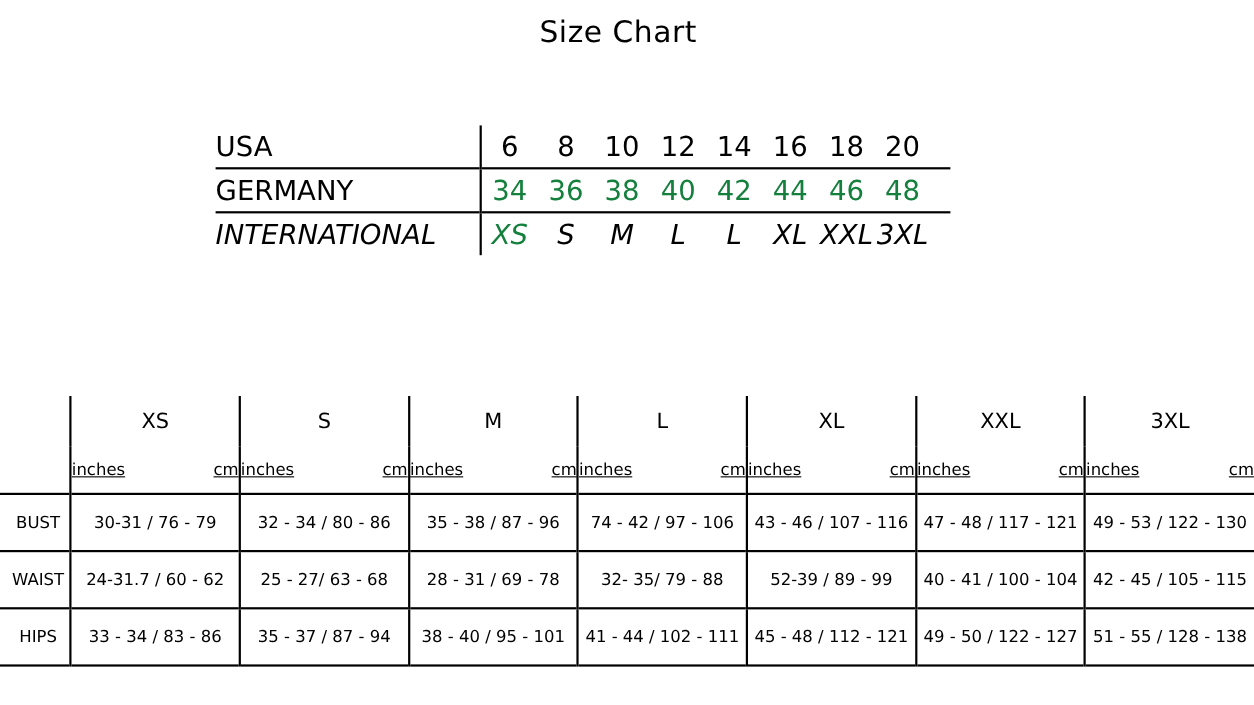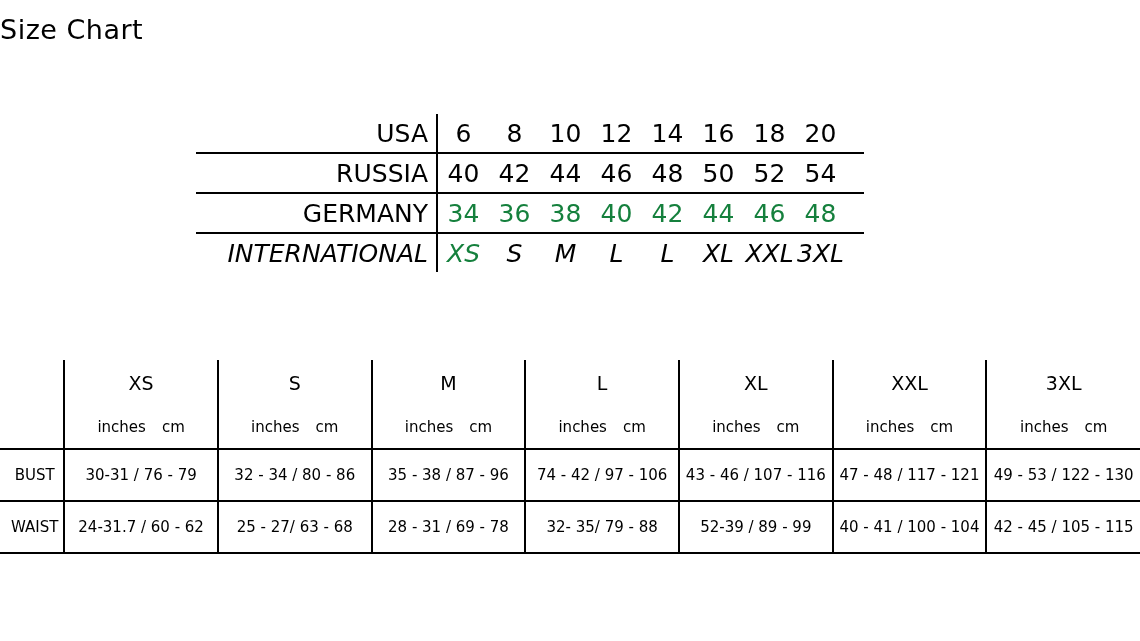--- a/index.html
+++ b/index.html
@@ -13,20 +13,21 @@
     position: relative;
     font-family: "DejaVu Sans", sans-serif;
     color: #000000;
     overflow: hidden;
   }
   #page-title {
     position: absolute;
     top: 14px;
     left: 0;
     width: 1124px;
+    text-align: center;
     font-size: 27px;
     letter-spacing: 0.5px;
   }
 
   
   #size-table {
     position: absolute;
     left: 196px;
     top: 114px;
     width: 668px;
@@ -42,21 +43,20 @@
   }
   #size-table tr:last-child {
     border-bottom: none;
     font-style: italic;
   }
   .country-cell {
     font-size: 25px;
     white-space: nowrap;
     padding-right: 8px !important;
     width: 232px;
-    text-align: right;
   }
   .values-cell {
     border-left: 2px solid #000;
     padding-left: 0 !important;
   }
   .values-row {
     display: flex;
     flex-direction: row;
     align-items: center;
   }
@@ -87,23 +87,24 @@
 
   .row-size td { height: 46px; font-size: 19px; }
   .row-units td { height: 42px; font-size: 15px; }
   .row-data td { height: 50px; font-size: 15px; border-radius: 17px; }
 
   .vline {
     border-left: 2px solid #000;
   }
   .units-inner {
     display: flex;
-    justify-content: center;
+    justify-content: space-between;
     gap: 16px;
     font-size: 15px;
+    text-decoration: underline;
   }
   .rowlabel {
     font-size: 15px;
     text-align: left;
     padding-left: 6px !important;
   }
   .hline-bot { border-bottom: 2px solid #000; }
 </style>
 </head>
 <body>
@@ -121,35 +122,20 @@
           <span class="v-w">10</span>
           <span class="v-w">12</span>
           <span class="v-w">14</span>
           <span class="v-w">16</span>
           <span class="v-w">18</span>
           <span class="v-w">20</span>
         </div>
       </td>
     </tr>
     <tr>
-      <td class="country-cell">RUSSIA</td>
-      <td class="values-cell">
-        <div class="values-row">
-          <span class="v-w">40</span>
-          <span class="v-w">42</span>
-          <span class="v-w">44</span>
-          <span class="v-w">46</span>
-          <span class="v-w">48</span>
-          <span class="v-w">50</span>
-          <span class="v-w">52</span>
-          <span class="v-w">54</span>
-        </div>
-      </td>
-    </tr>
-    <tr>
       <td class="country-cell">GERMANY</td>
       <td class="values-cell">
         <div class="values-row">
           <span class="v-w red">34</span>
           <span class="v-w red">36</span>
           <span class="v-w red">38</span>
           <span class="v-w red">40</span>
           <span class="v-w red">42</span>
           <span class="v-w red">44</span>
           <span class="v-w red">46</span>
@@ -255,14 +241,24 @@
     <tr class="row-data hline-bot">
       <td class="rowlabel">WAIST</td>
       <td class="vline">24-31.7 / 60 - 62</td>
       <td class="vline">25 - 27/ 63 - 68</td>
       <td class="vline">28 - 31 / 69 - 78</td>
       <td class="vline">32- 35/ 79 - 88</td>
       <td class="vline">52-39 / 89 - 99</td>
       <td class="vline">40 - 41 / 100 - 104</td>
       <td class="vline">42 - 45 / 105 - 115</td>
     </tr>
+    <tr class="row-data hline-bot">
+      <td class="rowlabel">HIPS</td>
+      <td class="vline">33 - 34 / 83 - 86</td>
+      <td class="vline">35 - 37 / 87 - 94</td>
+      <td class="vline">38 - 40 / 95 - 101</td>
+      <td class="vline">41 - 44 / 102 - 111</td>
+      <td class="vline">45 - 48 / 112 - 121</td>
+      <td class="vline">49 - 50 / 122 - 127</td>
+      <td class="vline">51 - 55 / 128 - 138</td>
+    </tr>
   </tbody>
 </table>
 
 </body></html>

